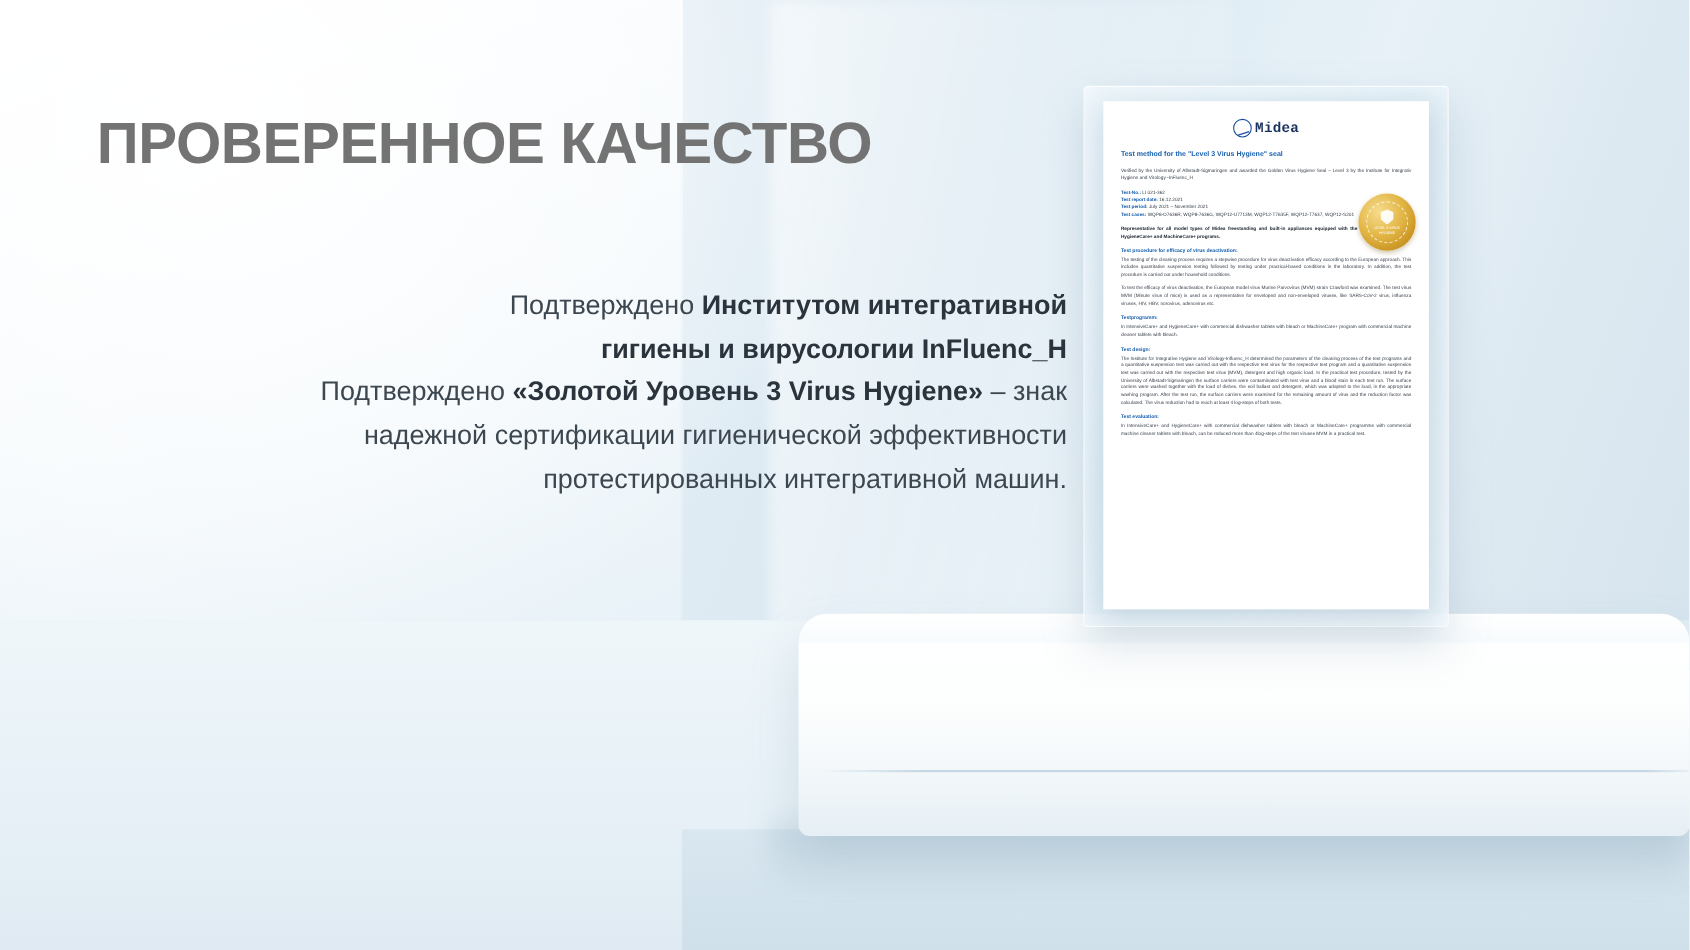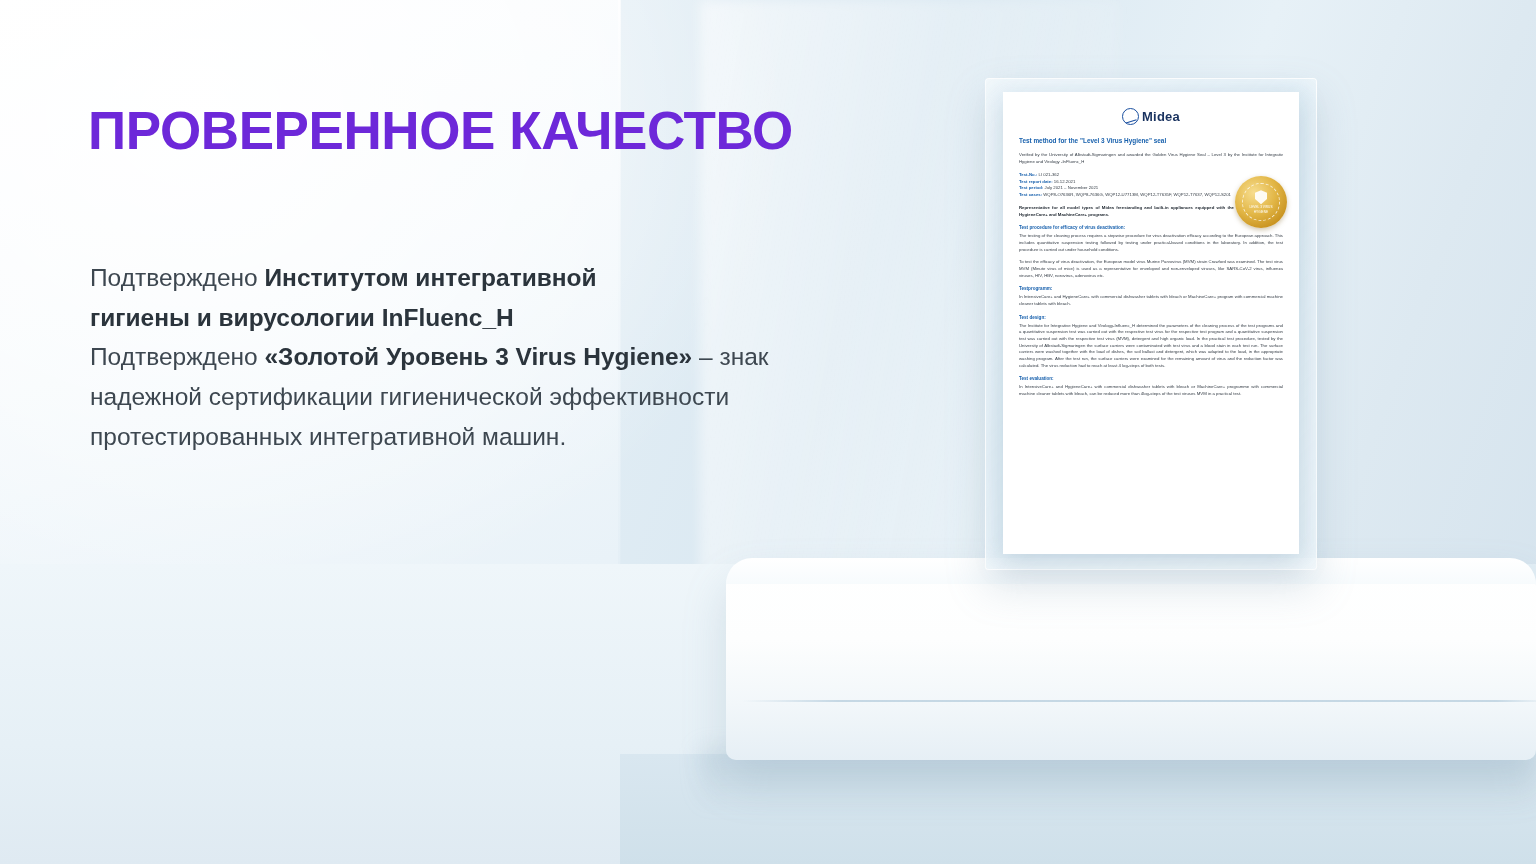--- a/index.html
+++ b/index.html
@@ -118,20 +118,21 @@
     padding: 10px 16px 12px 16px;
     box-sizing: border-box;
     overflow: hidden;
   }
   .cert-logo {
     display: flex;
     justify-content: center;
     align-items: center;
     gap: 3px;
     margin: 6px 0 12px 0;
+    font-family: Liberation Mono, monospace;
   }
   .cert-logo-mark {
     width: 15px; height: 15px;
     border: 1.6px solid #1a4fa0;
     border-radius: 50%;
     position: relative;
   }
   .cert-logo-mark::after {
     content: "";
     position: absolute;
@@ -206,33 +207,34 @@
     clip-path: polygon(50% 0%, 100% 18%, 100% 62%, 50% 100%, 0% 62%, 0% 18%);
     opacity: 0.92;
     margin-bottom: 1px;
   }
 
   
   .headline {
     position: absolute;
     left: 88px; top: 100px;
     width: 820px;
-    color: #6d28d9;
+    color: #737373;
     font-size: 53px;
     font-weight: bold;
     line-height: 1.18;
     letter-spacing: -0.4px;
   }
   .body-copy {
     position: absolute;
     left: 90px; top: 258px;
     width: 880px;
     color: #3d4750;
     font-size: 24.5px;
     line-height: 1.62;
+    text-align: right;
   }
   .body-copy b { color: #2b343c; font-weight: bold; }
   .line { display: block; }
 </style>
 </head>
 <body>
 
 <div class="slide">
 
   <div class="bg-base"></div>

